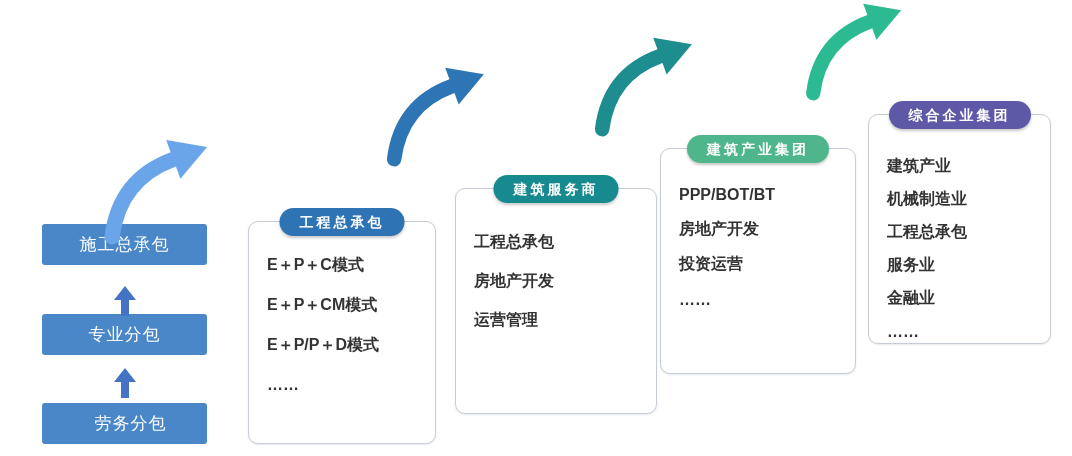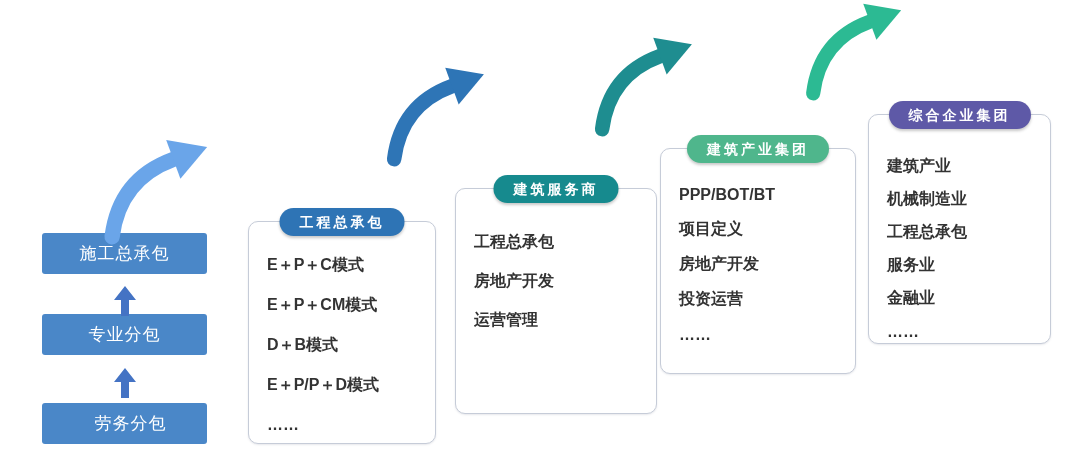--- a/index.html
+++ b/index.html
@@ -9,21 +9,21 @@
     font-family:"Liberation Sans","DejaVu Sans",sans-serif;
   }
   .canvas { position:absolute; inset:0; }
 
   
   .ladder-box {
     position:absolute; left:42px; width:165px; height:41px;
     border-radius:3px; color:#fff; font-size:17px; letter-spacing:1px;
     display:flex; align-items:center; justify-content:center;
   }
-  .ladder-box--1 { top:233px; }
+  .ladder-box--1 { top:224px; }
   .ladder-box--2 { top:314px; }
   .ladder-box--3 { top:403px;padding-left:12px; }
 
   .up-arrow { position:absolute; width:22px; height:30px; left:114px; }
   .up-arrow--1 { top:286px; }
   .up-arrow--2 { top:368px; }
 
   
   .card {
     position:absolute; background:#fff;
@@ -102,40 +102,38 @@
     </svg>
   <svg class="swoosh swoosh--4" viewBox="0 0 150 120" style="color: rgb(44, 186, 147);">
       <use href="#swoosh-shape"></use>
     </svg>
 
   <div class="card card--1">
     <div class="pill" style="background-color: rgb(46, 116, 181);">工程总承包</div>
     <div class="card-items">
       <div class="card-item">E＋P＋C模式</div>
       <div class="card-item">E＋P＋CM模式</div>
-      <div class="card-item">D＋B模式</div>
       <div class="card-item">E＋P/P＋D模式</div>
       <div class="card-item">……</div>
     </div>
   </div>
 
   <div class="card card--2">
     <div class="pill" style="background-color: rgb(22, 138, 142);">建筑服务商</div>
     <div class="card-items">
       <div class="card-item">工程总承包</div>
       <div class="card-item">房地产开发</div>
       <div class="card-item">运营管理</div>
     </div>
   </div>
 
   <div class="card card--3">
     <div class="pill" style="background-color: rgb(79, 182, 140);">建筑产业集团</div>
     <div class="card-items">
       <div class="card-item">PPP/BOT/BT</div>
-      <div class="card-item">项目定义</div>
       <div class="card-item">房地产开发</div>
       <div class="card-item">投资运营</div>
       <div class="card-item">……</div>
     </div>
   </div>
 
   <div class="card card--4">
     <div class="pill" style="background-color: rgb(94, 89, 167);">综合企业集团</div>
     <div class="card-items">
       <div class="card-item">建筑产业</div>

